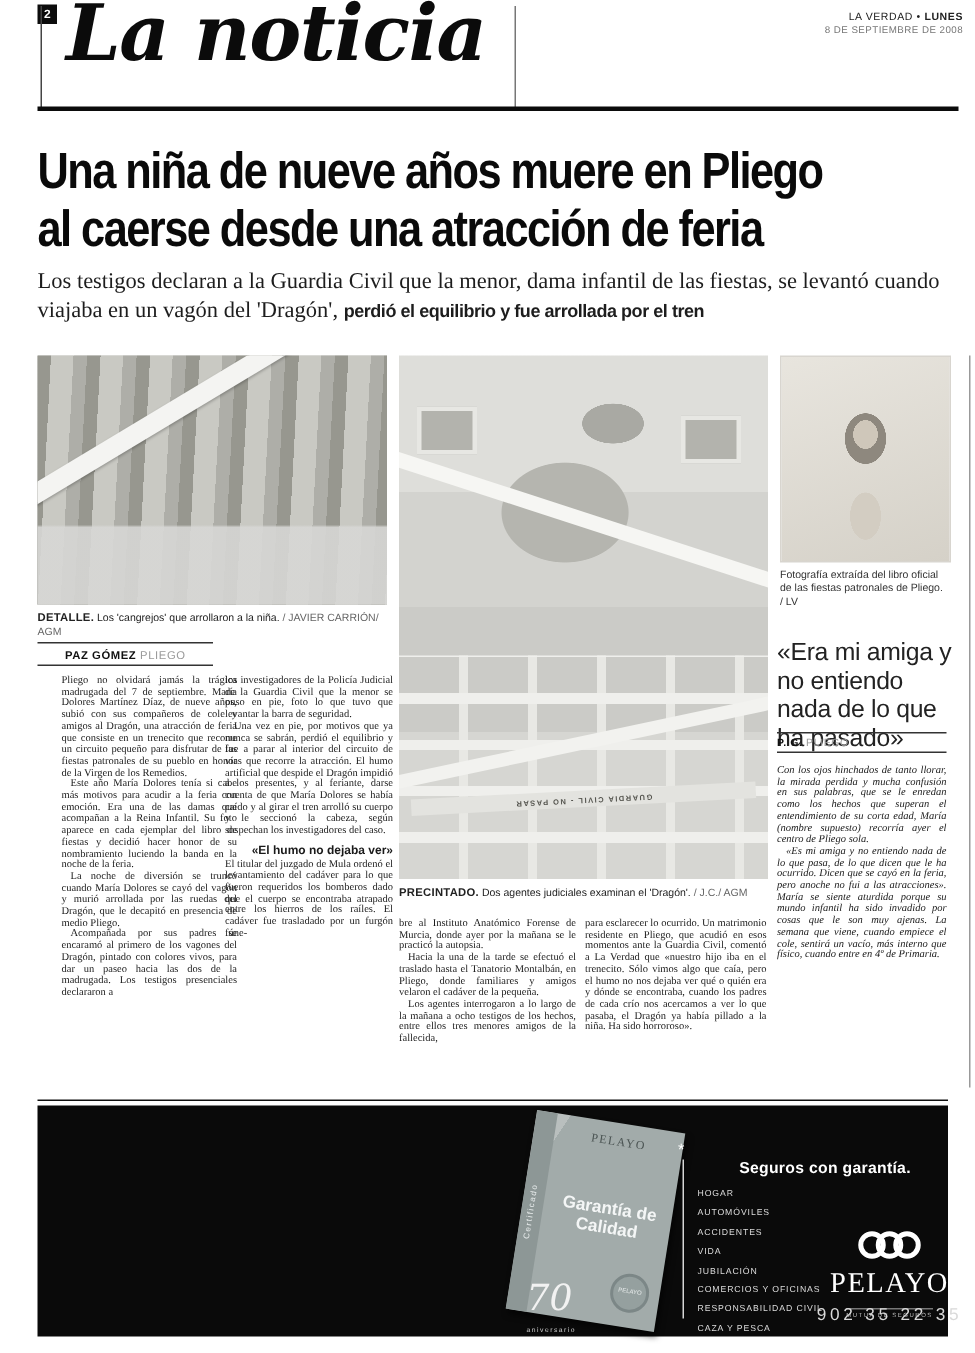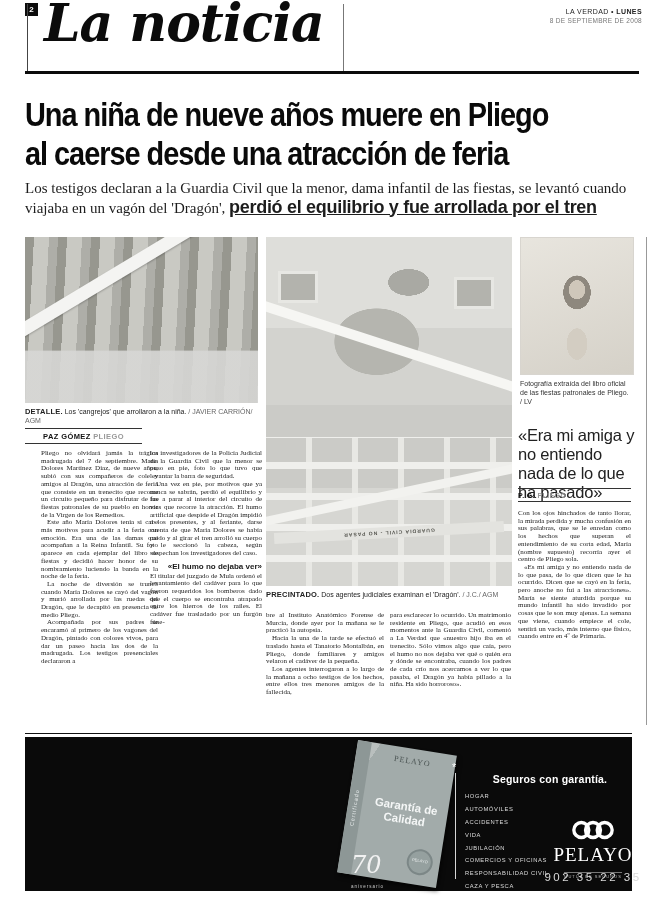--- a/index.html
+++ b/index.html
@@ -17,21 +17,21 @@
   .mast-right .l1{font-size:7px;letter-spacing:.4px;color:#222;}
   .mast-right .l1 b{font-weight:800;}
   .mast-right .l2{font-size:6.5px;color:#777;letter-spacing:.3px;}
   .mast-rule{position:absolute;left:25px;top:71px;width:614px;height:3px;background:#0b0b0b;}
   
   .headline{position:absolute;left:25px;top:95px;width:724px;transform:scaleX(.85);
             transform-origin:left top;font-weight:700;font-size:34px;line-height:39px;
             letter-spacing:-1.2px;color:#0a0a0a;}
   .subhead{position:absolute;left:25px;top:179px;width:618px;
            font-family:"Liberation Serif",serif;font-size:15px;line-height:18.5px;color:#1d1d1d;}
-  .subhead b{font-family:"Liberation Sans",sans-serif;font-size:18px;letter-spacing:-.3px;text-decoration:underline;}
+  .subhead b{font-family:"Liberation Sans",sans-serif;font-size:12px;letter-spacing:-.3px;}
   
   .photo{position:absolute;overflow:hidden;}
   .ph-left{left:25px;top:237px;width:233px;height:166px;
      background:
        linear-gradient(rgba(255,255,255,0) 68%, rgba(215,215,213,.9) 69%),
        repeating-linear-gradient(93deg,#97978f 0 9px,#c9c9c3 9px 24px,#aeaea8 24px 33px),
        linear-gradient(#cfcfcb,#a5a5a1);}
   .ph-left .stripe{position:absolute;left:-20px;top:96px;width:340px;height:13px;background:#f4f4f2;
        transform:rotate(-31deg);transform-origin:left top;box-shadow:0 1px 2px rgba(0,0,0,.25);}
   .ph-mid{left:266px;top:237px;width:246px;height:349px;
@@ -62,31 +62,31 @@
      border:1px solid #d8d5cf;}
   .caption{position:absolute;font-size:7px;line-height:8.5px;color:#222;}
   .caption .lead{font-weight:800;font-size:7.5px;letter-spacing:.2px;}
   .caption .credit{color:#666;}
   .cap-left{left:25px;top:408px;width:233px;}
   .cap-mid{left:266px;top:591px;width:246px;}
   .cap-portrait{left:520px;top:379px;width:110px;font-size:7px;line-height:9px;color:#333;}
   
   .byline-box{position:absolute;border-top:1px solid #333;border-bottom:1px solid #333;
       text-align:center;font-size:7.5px;font-weight:800;letter-spacing:.4px;padding:2.5px 0;}
-  .byline-box .place{color:#999;font-weight:700;}
+  .byline-box .place{color:#999;font-weight:400;}
   .bl-1{left:25px;top:428px;width:117px;}
   .bl-5{left:518px;top:488px;width:113px;text-align:left;font-size:7px;}
   .col{position:absolute;font-family:"Liberation Serif",serif;font-size:7px;line-height:7.7px;
        text-align:justify;color:#1a1a1a;}
   .col p{margin:0;} .col p.ind{text-indent:6px;}
   .c1{left:41px;top:450px;width:117px;height:270px;}
   .c2{left:150px;top:450px;width:112px;height:270px;}
   .c3{left:266px;top:612px;width:118px;height:108px;}
   .c4{left:390px;top:612px;width:121px;height:108px;}
-  .c5{left:518px;top:510px;width:113px;height:210px;}
+  .c5{left:518px;top:510px;width:113px;height:210px;font-style:italic;}
   .crosshead{font-family:"Liberation Sans",sans-serif;font-weight:800;font-size:8px;
        margin:5px 0 2px 0 !important;text-align:right;}
   .quote{position:absolute;left:518px;top:426px;width:122px;font-size:16.5px;line-height:19px;
        font-weight:400;color:#222;letter-spacing:-.2px;}
   .edge-rule{position:absolute;left:646px;top:237px;width:1px;height:488px;background:#999;}
   
   .ad-rule{position:absolute;left:25px;top:733px;width:607px;height:1px;background:#111;}
   .ad{position:absolute;left:25px;top:737px;width:607px;height:154px;background:#0a0a0a;}
   .ad-photo{position:absolute;left:0;top:0;width:302px;height:154px;overflow:hidden;
      background:

